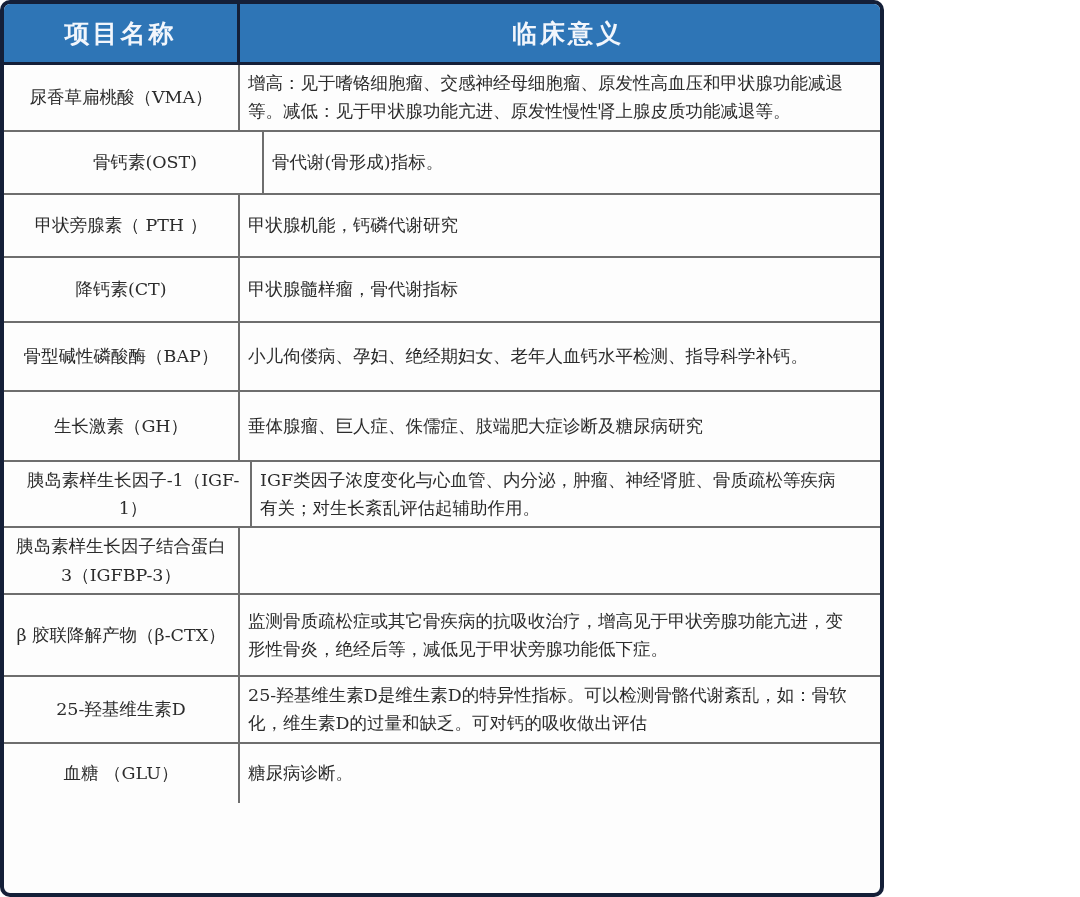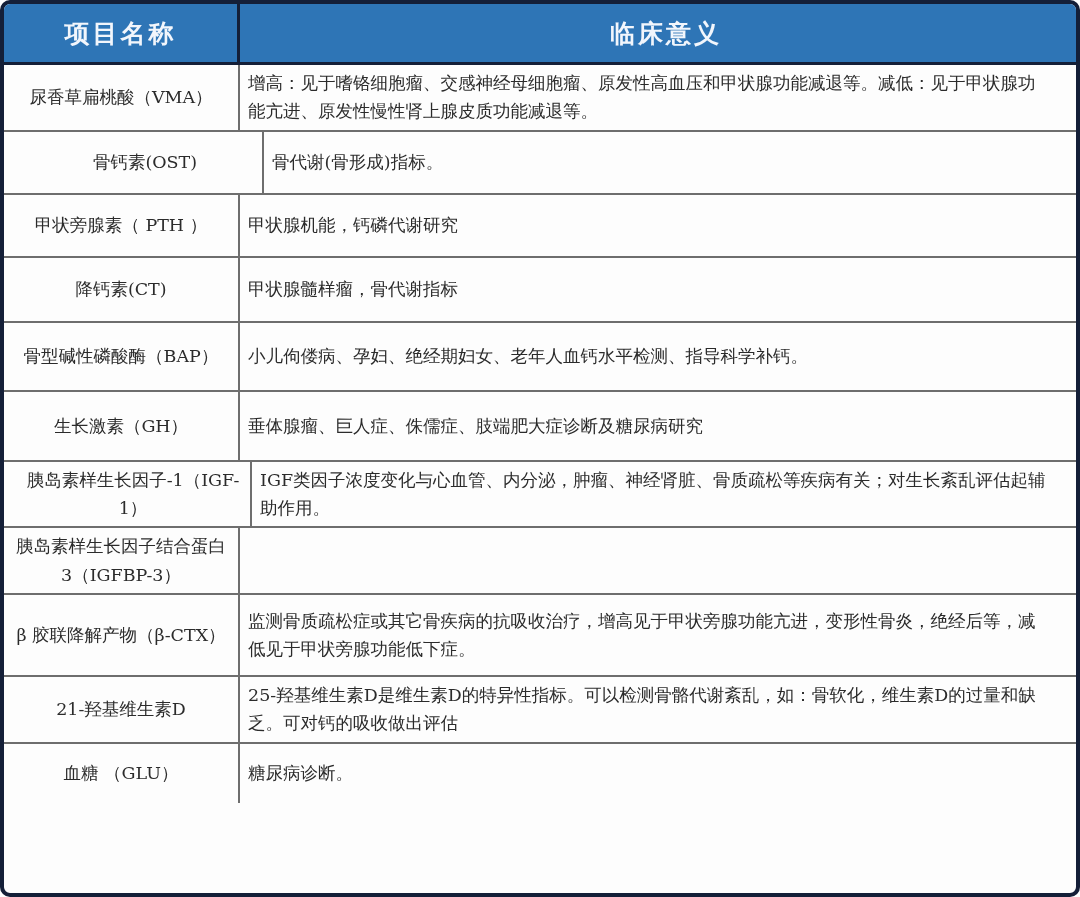--- a/index.html
+++ b/index.html
@@ -7,21 +7,21 @@
     --header-text:#F2F6FC;
     --frame:#141F38;
     --grid:#6E6E6E;
     --text:#2B2B2B;
     --cell-bg:#FDFDFD;
   }
   *{box-sizing:border-box;margin:0;padding:0;}
   html,body{width:1080px;height:897px;background:#ffffff;
     font-family:"DejaVu Serif","Liberation Serif",serif;}
   .frame{
-    width:1080px;height:897px;
+    width:884px;height:897px;
     border:4px solid var(--frame);
     border-radius:10px;
     overflow:hidden;
     background:var(--cell-bg);
     display:flex;flex-direction:column;
   }
   .header-row{
     display:flex;
     background:var(--header-bg);
     border-bottom:3px solid var(--frame);
@@ -107,20 +107,20 @@
     <div class="cell meaning">IGF类因子浓度变化与心血管、内分泌，肿瘤、神经肾脏、骨质疏松等疾病有关；对生长紊乱评估起辅助作用。</div>
   </div>
   <div class="row">
     <div class="cell name">胰岛素样生长因子结合蛋白3（IGFBP-3）</div>
   </div>
   <div class="row">
     <div class="cell name">β 胶联降解产物（β-CTX）</div>
     <div class="cell meaning">监测骨质疏松症或其它骨疾病的抗吸收治疗，增高见于甲状旁腺功能亢进，变形性骨炎，绝经后等，减低见于甲状旁腺功能低下症。</div>
   </div>
   <div class="row">
-    <div class="cell name">21-羟基维生素D</div>
+    <div class="cell name">25-羟基维生素D</div>
     <div class="cell meaning">25-羟基维生素D是维生素D的特异性指标。可以检测骨骼代谢紊乱，如：骨软化，维生素D的过量和缺乏。可对钙的吸收做出评估</div>
   </div>
   <div class="row">
     <div class="cell name">血糖 （GLU）</div>
     <div class="cell meaning">糖尿病诊断。</div>
   </div>
 </div>
 
 </body></html>

